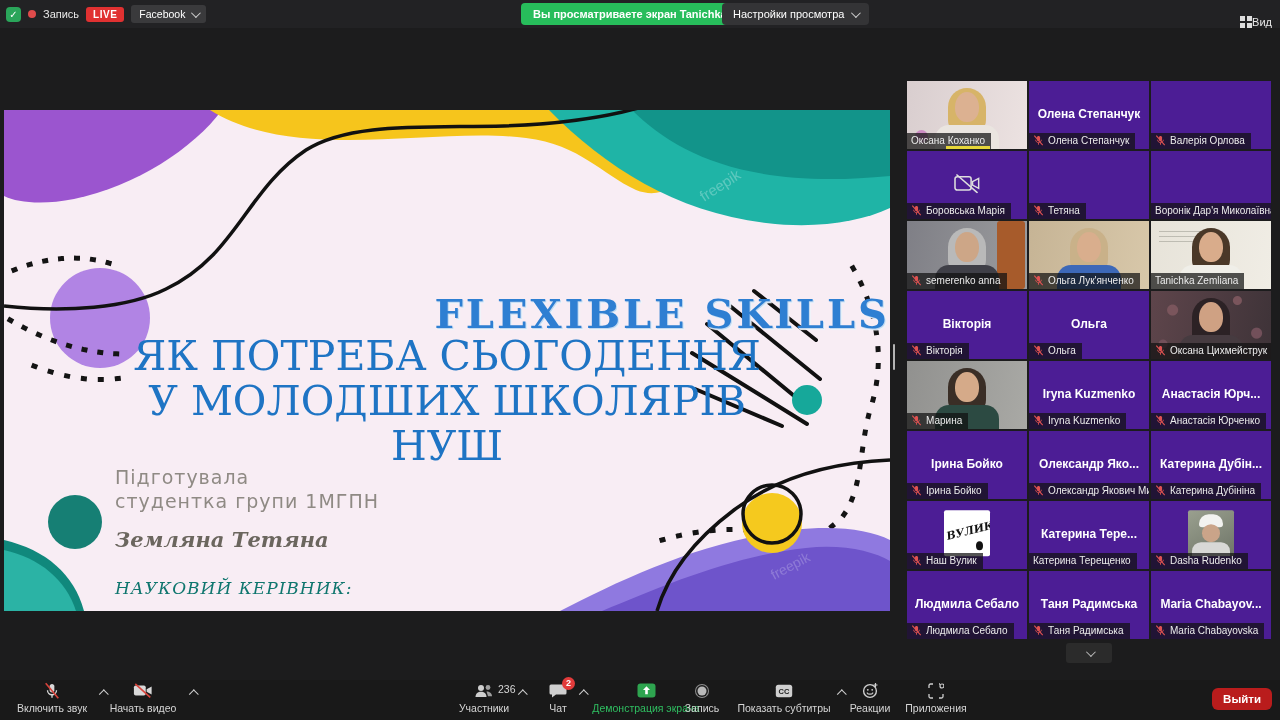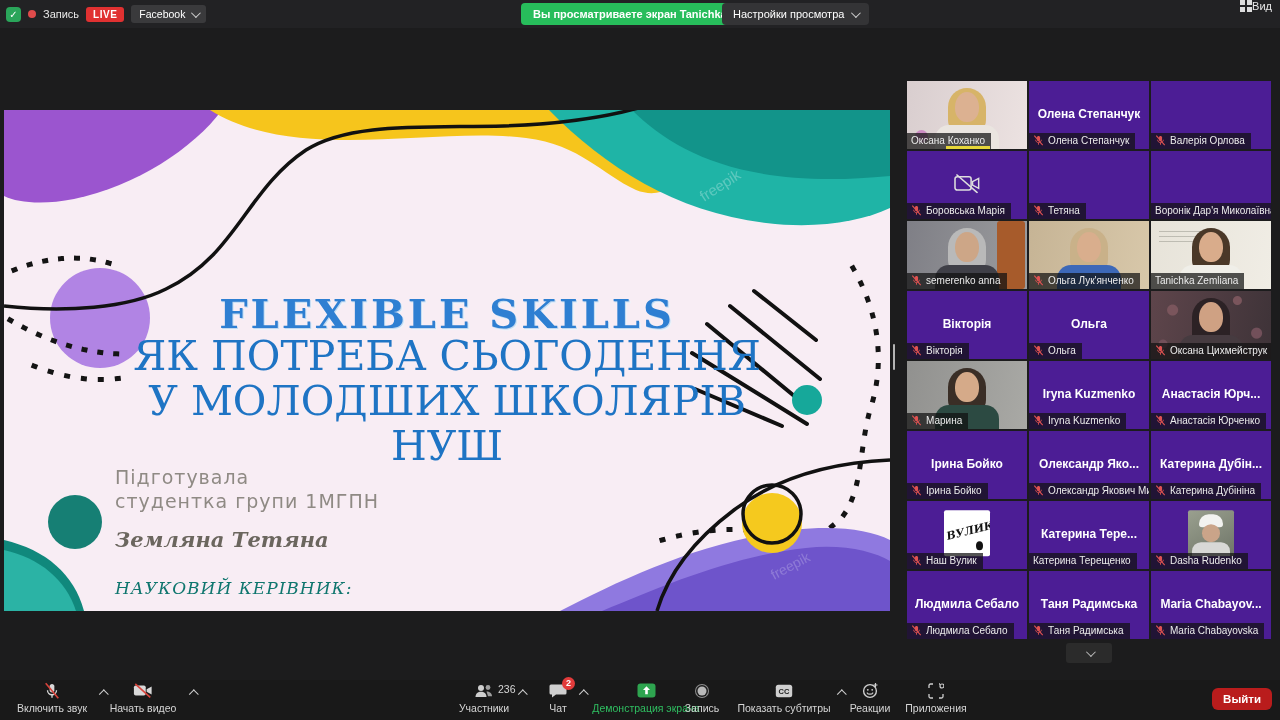--- a/index.html
+++ b/index.html
@@ -10,28 +10,28 @@
   .tb-left{position:absolute;left:6px;top:0;height:28px;display:flex;align-items:center;gap:7px;}
   .shield{width:15px;height:15px;border-radius:4px;background:#2aa55a;color:#fff;font-size:10px;line-height:15px;text-align:center;}
   .recdot{width:8px;height:8px;border-radius:50%;background:#e04b4b;}
   .tb-txt{color:#e8e8e8;font-size:11px;}
   .live{background:#e03131;color:#fff;font-size:10px;font-weight:bold;border-radius:3px;padding:2px 7px;letter-spacing:.5px;}
   .fbbtn{background:#3a3a3c;color:#fff;font-size:10.5px;border-radius:3px;padding:3px 8px;display:flex;align-items:center;gap:6px;}
   .banner{position:absolute;left:521px;top:3px;height:22px;background:#27bd5b;border-radius:4px;color:#fff;
           font-size:11px;font-weight:bold;display:flex;align-items:center;padding:0 12px;}
   .viewopts{position:absolute;left:722px;top:3px;height:22px;background:#343436;border-radius:4px;color:#fff;
             font-size:11px;display:flex;align-items:center;gap:7px;padding:0 11px;}
-  .tb-view{position:absolute;right:8px;top:0;height:28px;display:flex;align-items:flex-start;gap:0;color:#e8e8e8;font-size:11px;}
+  .tb-view{position:absolute;right:8px;top:0;height:28px;display:flex;align-items:flex-end;gap:0;color:#e8e8e8;font-size:11px;}
   .caret{display:inline-block;width:6px;height:6px;border-right:1.4px solid #cfcfcf;border-bottom:1.4px solid #cfcfcf;}
   .caret.down{transform:rotate(45deg) translateY(-2px);}
   .caret.up{transform:rotate(-135deg) translateY(-1px);}
   
   .slide{position:absolute;left:4px;top:110px;width:886px;height:501px;background:#f8edf4;overflow:hidden;}
   .slide svg.deco{position:absolute;left:0;top:0;}
-  .sl-title{position:absolute;left:0;top:180px;width:886px;text-align:center;
+  .sl-title{position:absolute;left:0;top:180px;width:886px;text-align:right;
             font-family:"DejaVu Serif",serif;font-weight:bold;font-size:40px;letter-spacing:3px;color:#2e7fd2;
             text-shadow:1px 1px 0 #c3d9f0, 2px 2px 1px #eef4fb;}
   .sl-lines{position:absolute;left:0;top:224px;width:886px;text-align:center;
             font-family:"DejaVu Serif",serif;font-size:41px;line-height:45px;color:#1e74c4;}
   .sl-left{position:absolute;left:111px;top:355px;}
   .sl-grey{font-family:"DejaVu Sans",sans-serif;font-size:19px;letter-spacing:1px;color:#8f8a84;line-height:24px;}
   .sl-author{font-family:"DejaVu Serif",serif;font-style:italic;font-weight:bold;font-size:21px;color:#6b665e;margin-top:14px;}
   .sl-suplabel{font-family:"DejaVu Serif",serif;font-style:italic;font-size:17px;letter-spacing:1px;color:#0f766e;margin-top:26px;}
   .sl-supname{font-family:"DejaVu Serif",serif;font-weight:bold;font-size:18px;letter-spacing:1px;color:#6b665e;margin-top:10px;}
   .sharescroll{position:absolute;left:893px;top:344px;width:2px;height:26px;background:#cfcfcf;opacity:.85;border-radius:1px;}

